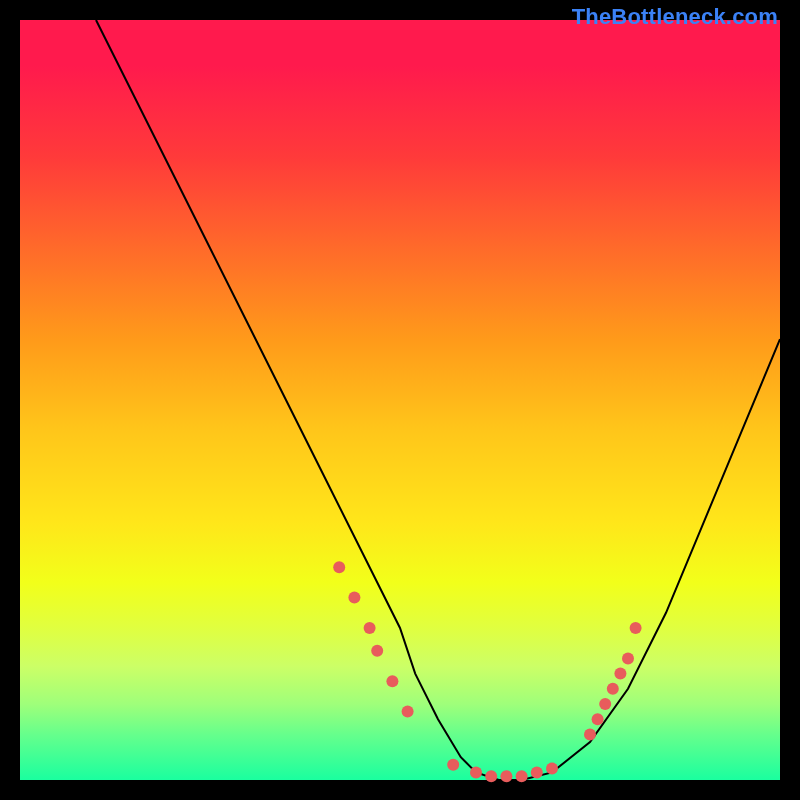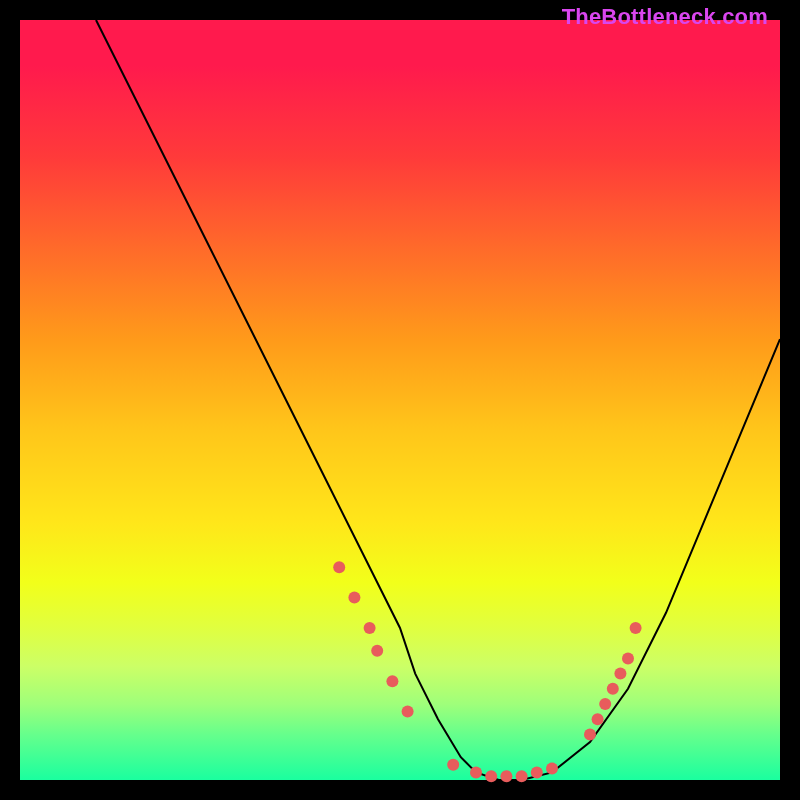--- a/index.html
+++ b/index.html
@@ -35,22 +35,22 @@
       #e0ff40 80%,
       #ccff66 85%,
       #9fff7a 90%,
       #66ff8c 94%,
       #1aff9f 100%
     );
   }
   .watermark {
     position: absolute;
     top: 4px;
-    right: 32px;
-    color: #d946ef;
+    right: 22px;
+    color: #3b82f6;
     font-size: 22px;
     font-weight: 600;
     letter-spacing: 0.2px;
     user-select: none;
   }
   svg.curve {
     position: absolute;
     left: 0;
     top: 0;
     width: 760px;

